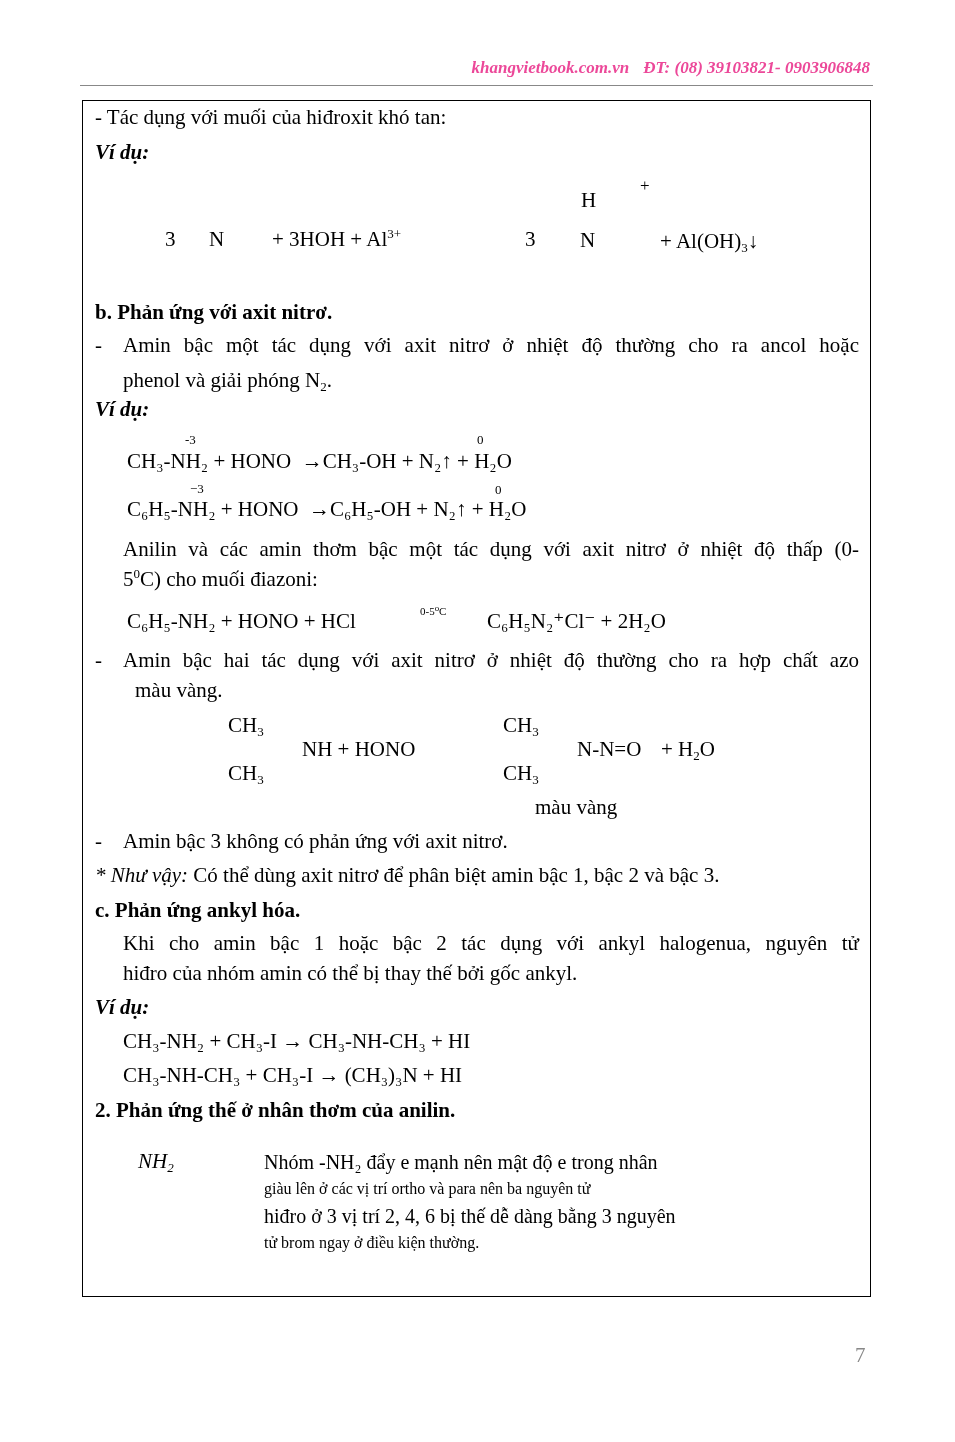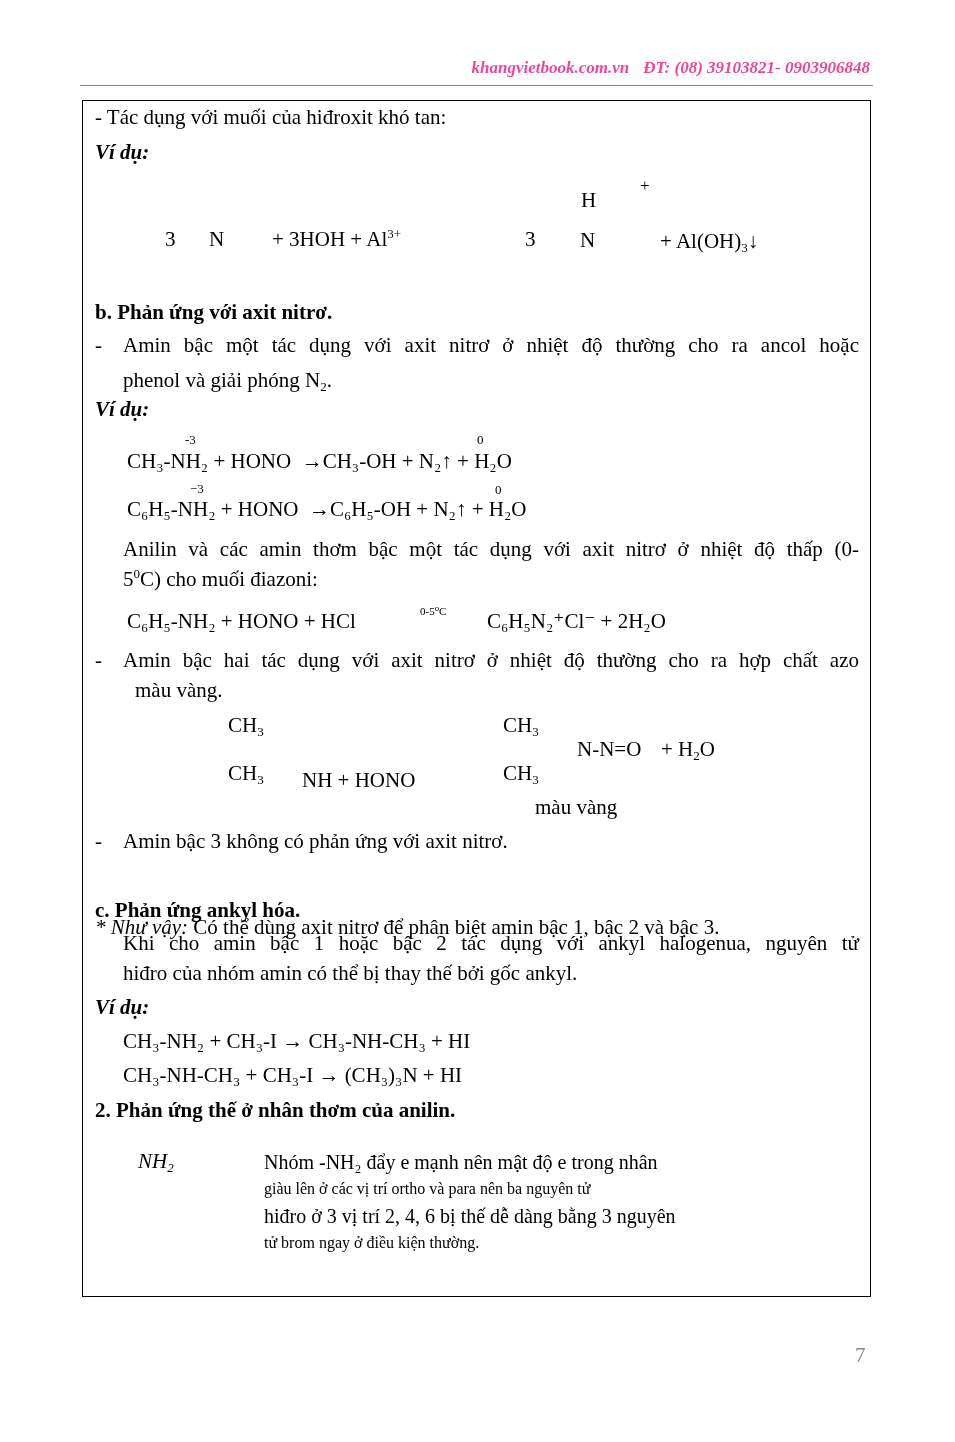--- a/index.html
+++ b/index.html
@@ -103,31 +103,31 @@
   <div class="t" style="left:228px;top:761px;"><span>CH</span><sub>3</sub></div>
   <svg width="0" height="0" style="left:0;top:0">
     <line x1="268" y1="730" x2="300" y2="749" stroke="#000" stroke-width="1"></line>
     <line x1="268" y1="768" x2="300" y2="749" stroke="#000" stroke-width="1"></line>
     <line x1="545" y1="730" x2="576" y2="749" stroke="#000" stroke-width="1"></line>
     <line x1="545" y1="768" x2="576" y2="749" stroke="#000" stroke-width="1"></line>
     <line x1="431" y1="749" x2="490" y2="749" stroke="#000" stroke-width="1.3"></line>
     <polygon points="494,749 478,744 482,749 478,754" fill="#000"></polygon>
     <path d="M501,788 Q501,795 512,795 L570,795 Q578,795 580,802 Q582,795 590,795 L646,795 Q656,795 656,788" fill="none" stroke="#000" stroke-width="1"></path>
   </svg>
-  <div class="t" style="left:302px;top:768px;">NH + HONO</div>
+  <div class="t" style="left:302px;top:737px;">NH + HONO</div>
   <div class="t" style="left:503px;top:713px;"><span>CH</span><sub>3</sub></div>
   <div class="t" style="left:503px;top:761px;"><span>CH</span><sub>3</sub></div>
   <div class="t" style="left:577px;top:737px;text-align:center;">N-N=O</div>
   <div class="t" style="left:661px;top:737px;"><span>+ H</span><sub>2</sub><span>O</span></div>
   <div class="t" style="left:535px;top:795px;">màu vàng</div>
 </div>
 
 <div class="t" style="left:95px;top:829px;">-</div>
 <div class="t" style="left:123px;top:829px;">Amin bậc 3 không có phản ứng với axit nitrơ.</div>
-<div class="t" style="left:95px;top:915px;"><span class="i">* Như vậy:</span><span> Có thể dùng axit nitrơ để phân biệt amin bậc 1, bậc 2 và bậc 3.</span></div>
+<div class="t" style="left:95px;top:863px;"><span class="i">* Như vậy:</span><span> Có thể dùng axit nitrơ để phân biệt amin bậc 1, bậc 2 và bậc 3.</span></div>
 
 <div class="t b" style="left:95px;top:898px;">c. Phản ứng ankyl hóa.</div>
 <div class="t just" style="left:123px;top:931px;width:736px;">Khi cho amin bậc 1 hoặc bậc 2 tác dụng với ankyl halogenua, nguyên tử</div>
 <div class="t" style="left:123px;top:961px;">hiđro của nhóm amin có thể bị thay thế bởi gốc ankyl.</div>
 <div class="t b i" style="left:95px;top:995px;">Ví dụ:</div>
 <div class="t" style="left:123px;top:1029px;">CH₃-NH₂ + CH₃-I → CH₃-NH-CH₃ + HI</div>
 <div class="t" style="left:123px;top:1063px;">CH₃-NH-CH₃ + CH₃-I → (CH₃)₃N + HI</div>
 
 <div class="t b" style="left:95px;top:1098px;">2. Phản ứng thế ở nhân thơm của anilin.</div>
 

